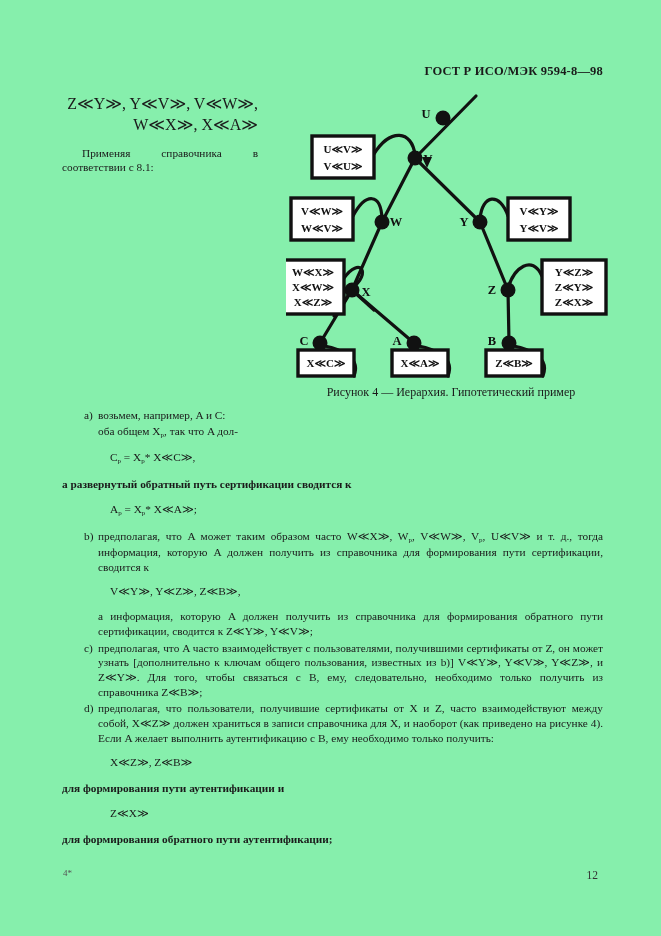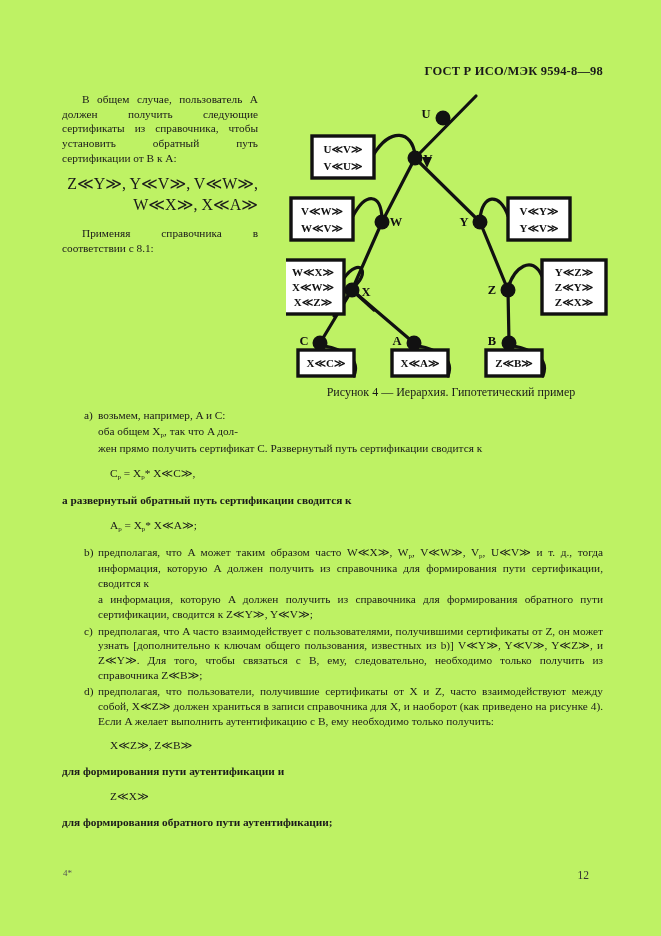--- a/index.html
+++ b/index.html
@@ -11,21 +11,21 @@
     width: 661px;
     height: 936px;
     position: relative;
     font-family: "Liberation Serif", "DejaVu Serif", serif;
     color: #1a1a1a;
     overflow: hidden;
   }
   .page {
     position: absolute;
     inset: 0;
-    background: #bef264;
+    background: #86efac;
   }
 
   
   .std-header {
     position: absolute;
     top: 64px;
     right: 58px;
     font-family: "Liberation Serif", "DejaVu Serif", serif;
     font-weight: bold;
     font-size: 12.5px;
@@ -125,35 +125,34 @@
   
   .folio-left {
     position: absolute;
     left: 63px;
     bottom: 58px;
     font-size: 9px;
     color: #555;
   }
   .folio-right {
     position: absolute;
-    right: 72px;
+    right: 63px;
     bottom: 55px;
     font-size: 11.5px;
     color: #333;
   }
 </style>
 </head>
 <body>
 
 <div class="page">
 
   <div class="std-header">ГОСТ Р ИСО/МЭК 9594-8—98</div>
 
   <div class="left-col">
-    <p class="indent">В общем случае, пользователь А должен получить следующие сертификаты из справочника, чтобы установить обратный путь сертификации от B к A:</p>
 
     <div class="formula">
       <span>Z≪Y≫,  Y≪V≫, V≪W≫,</span>
       <span class="l2">W≪X≫, X≪A≫</span>
     </div>
 
 
 
     <p class="indent">Применяя справочника в соответствии с 8.1:</p>
   </div>
@@ -240,36 +239,34 @@
 
   <div class="body-col">
 
     <div class="item wrap-a">
       <span class="mk">a)</span>
       <span>возьмем, например, A и C:</span>
     </div>
     <div class="item wrap-a">
       <span>оба общем X</span><sub class="sb">p</sub><span>, так что A дол-</span>
     </div>
-    <div class="item" style="margin-bottom:8px;">
-      <span>жен прямо получить сертификат C. Развернутый путь сертификации сводится к</span>
-    </div>
 
     <div class="eq"><span>C</span><sub class="sb">p</sub><span> = X</span><sub class="sb">p</sub><span>* X≪C≫,</span></div>
 
     <p class="plain">а развернутый обратный путь сертификации сводится к</p>
 
     <div class="eq"><span>A</span><sub class="sb">p</sub><span> = X</span><sub class="sb">p</sub><span>* X≪A≫;</span></div>
 
     <div class="item">
       <span class="mk">b)</span>
       <span>предполагая, что A может таким образом часто W≪X≫, W</span><sub class="sb">p</sub><span>, V≪W≫, V</span><sub class="sb">p</sub><span>, U≪V≫ и т. д.,</span>
       <span>тогда информация, которую A должен получить из справочника  для  формирования  пути сертификации, сводится к</span>
     </div>
 
+    <div class="eq tight">V≪Y≫, Y≪Z≫, Z≪B≫,</div>
 
     <div class="item" style="margin-bottom:2px;">а информация, которую A должен получить из справочника для формирования обратного пути сертификации, сводится к Z≪Y≫, Y≪V≫;</div>
 
     <div class="item">
       <span class="mk">c)</span>
       <span>предполагая, что A часто взаимодействует с пользователями,  получившими  сертификаты от  Z,  он  может  узнать  [дополнительно  к ключам общего пользования, известных из b)] V≪Y≫, Y≪V≫, Y≪Z≫, и Z≪Y≫. Для того, чтобы связаться  с B, ему,  следовательно, необходимо только получить из справочника Z≪B≫;</span>
     </div>
 
     <div class="item">
       <span class="mk">d)</span>

